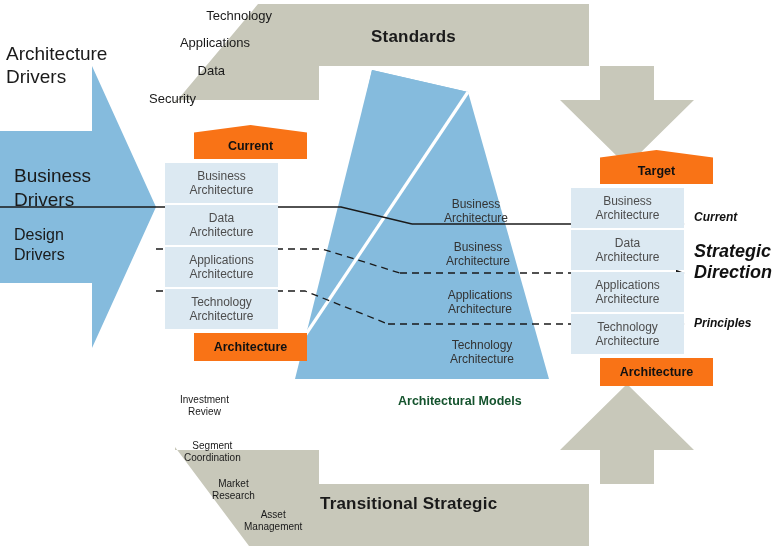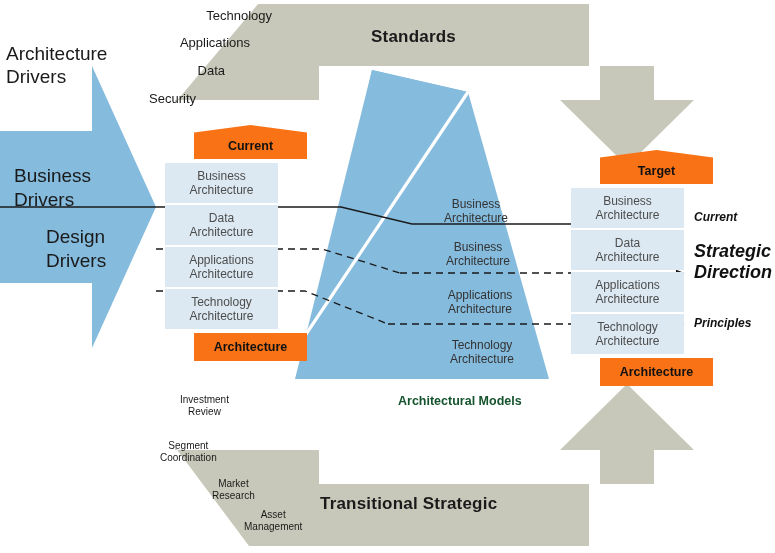--- a/index.html
+++ b/index.html
@@ -45,23 +45,22 @@
   }
   .driver-business {
     left: 14px;
     top: 164px;
     font-size: 19px;
     line-height: 1.26;
   }
   .driver-design {
     left: 14px;
     top: 225px;
-    font-size: 19px;
+    font-size: 16px;
     line-height: 1.26;
-    margin-left: 32px;
   }
 
   
   .std-title {
     left: 371px;
     top: 27px;
     font-size: 17px;
     font-weight: bold;
     letter-spacing: .2px;
   }
@@ -210,21 +209,21 @@
       <div class="lbl std-item" style="top: 9px; right: 503px;">Technology</div>
       <div class="lbl std-item" style="top: 36px; right: 525px;">Applications</div>
       <div class="lbl std-item" style="top: 64px; right: 550px;">Data</div>
       <div class="lbl std-item" style="top: 92px; right: 579px;">Security</div>
     </div>
 
   <div class="lbl trans-title">Transitional Strategic</div>
   <div id="transitional-items">
       <div class="lbl trans-item" style="left: 180px; top: 394px;">Investment
 Review</div>
-      <div class="lbl trans-item" style="left: 160px; top: 440px;">Segment
+      <div class="lbl trans-item" style="left: 184px; top: 440px;">Segment
 Coordination</div>
       <div class="lbl trans-item" style="left: 212px; top: 478px;">Market
 Research</div>
       <div class="lbl trans-item" style="left: 244px; top: 509px;">Asset
 Management</div>
     </div>
 
   <div class="stack" id="current-stack" style="left:165px; top:125px;">
       <div class="stack-cap" style="top: 0px;">Current</div>
       <div class="layer" style="top: 38px;">Business

